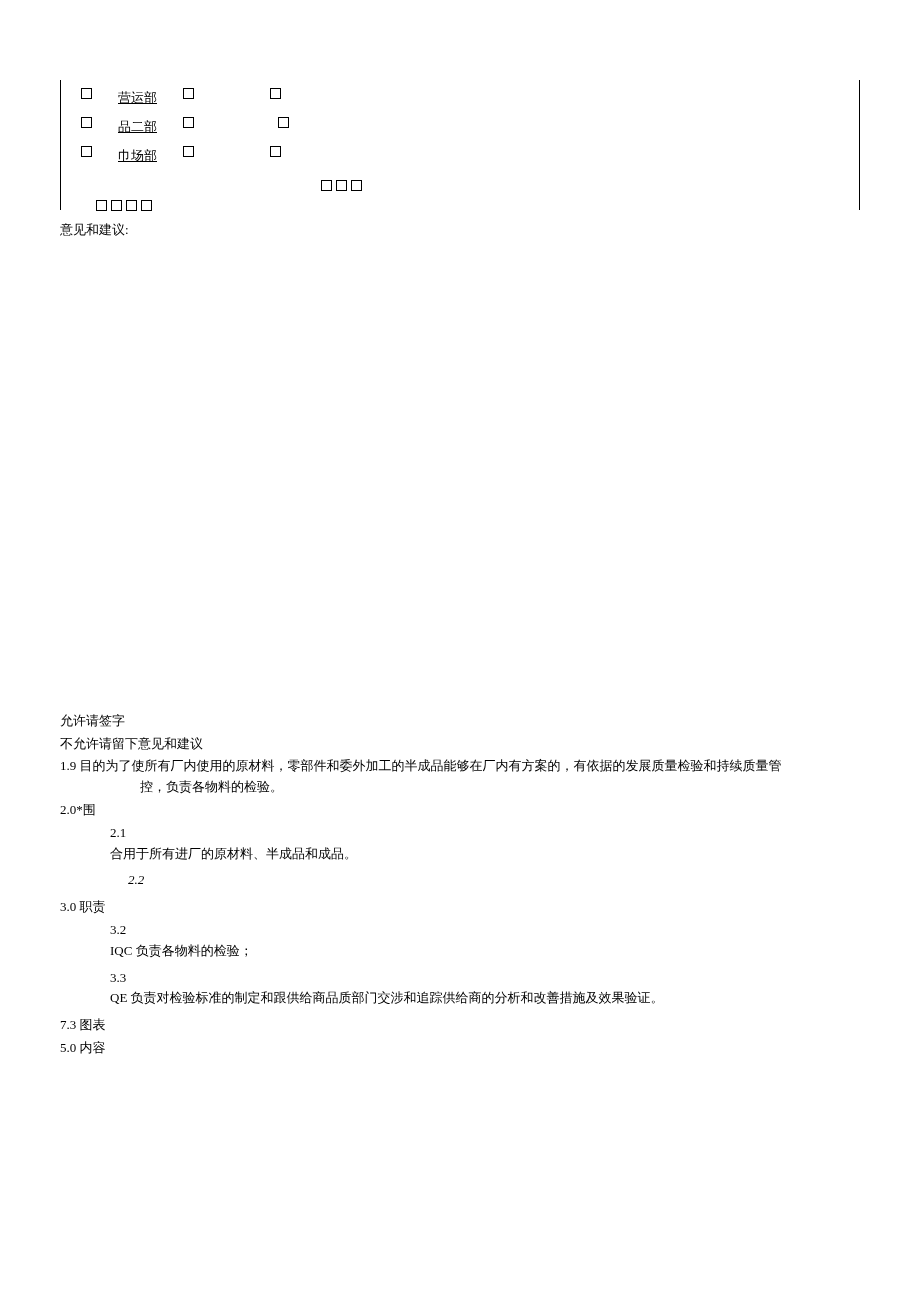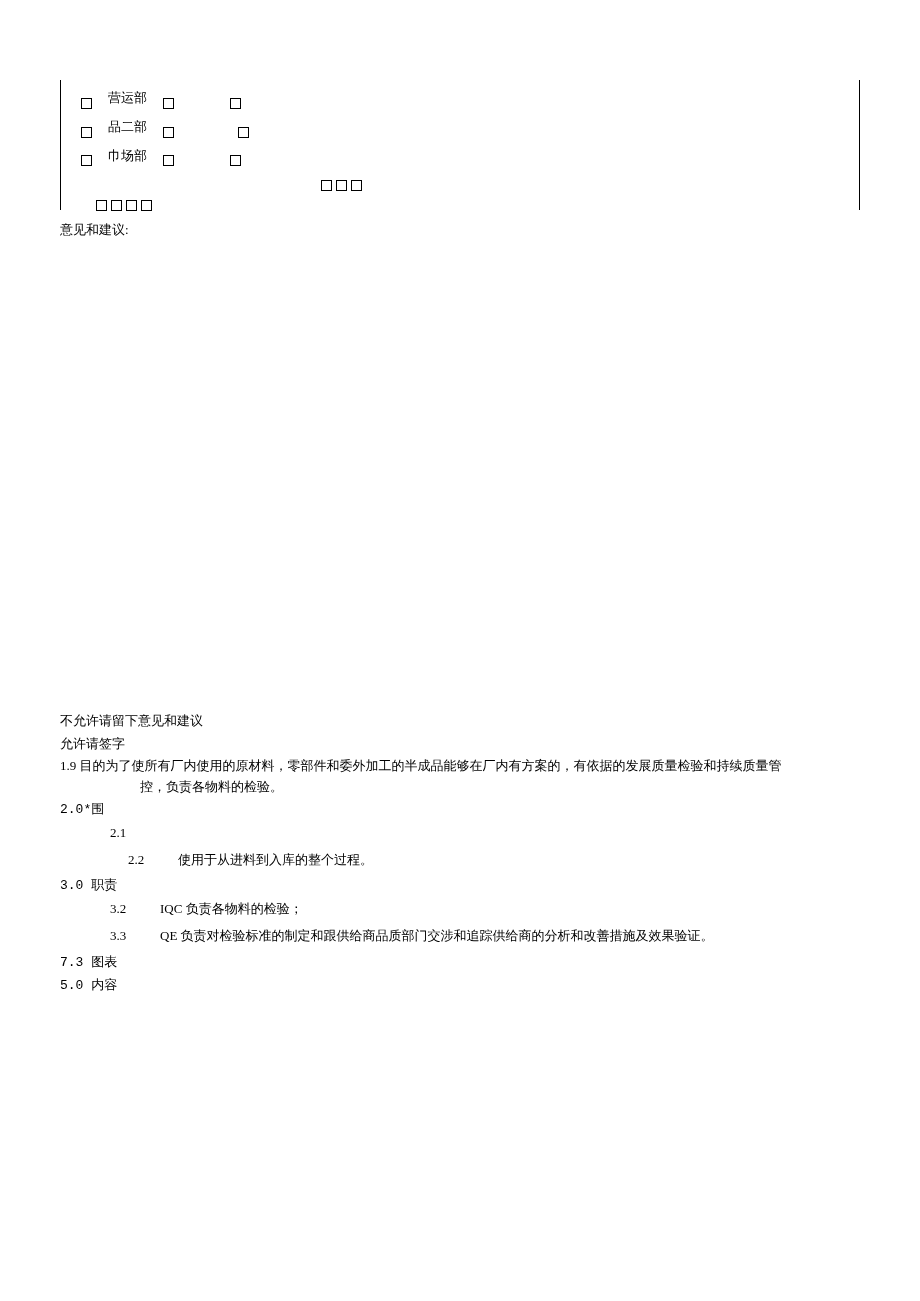--- a/index.html
+++ b/index.html
@@ -23,23 +23,24 @@
     .top-section {
       border-left: 1px solid #000;
       border-right: 1px solid #000;
       padding: 8px 20px;
       margin-bottom: 10px;
       position: relative;
       min-height: 130px;
     }
     .checkbox-row {
       display: flex;
-      align-items: flex-end;
+      align-items: flex-start;
       margin-bottom: 8px;
-      gap: 14px;
+      gap: 24px;
+      text-decoration: underline;
     }
     .checkbox-box {
       display: inline-block;
       width: 11px;
       height: 11px;
       border: 1px solid #000;
       vertical-align: middle;
     }
     .checkbox-label {
       margin: 0 2px;
@@ -66,40 +67,41 @@
     .content-line {
       margin-bottom: 2px;
     }
     .numbered-item {
       margin-bottom: 2px;
     }
     .sub-item {
       display: flex;
       margin-bottom: 6px;
       padding-left: 50px;
+      flex-direction: column;
     }
     .sub-item-2 {
       display: flex;
       margin-bottom: 6px;
       padding-left: 68px;
+      font-style: italic;
     }
     .sub-num {
       width: 50px;
       flex-shrink: 0;
     }
     .sub-text {
       flex: 1;
     }
     .indent-text {
       padding-left: 80px;
     }
     .section-heading {
       margin-top: 2px;
       margin-bottom: 2px;
-      font-family: Liberation Mono, monospace;
     }
   </style>
 </head>
 <body>
 
 <div class="page">
 
   <div class="top-section">
     <div class="checkbox-row">
       <span class="checkbox-box"></span>
@@ -133,35 +135,35 @@
       <span class="checkbox-box"></span>
       <span class="checkbox-box"></span>
     </div>
   </div>
 
   <div class="feedback-section">
     <div>意见和建议:</div>
   </div>
 
   <div class="content-section">
+    <div class="content-line">允许请签字</div>
     <div class="content-line">不允许请留下意见和建议</div>
-    <div class="content-line">允许请签字</div>
 
     <div class="numbered-item">
       <div>1.9 目的为了使所有厂内使用的原材料，零部件和委外加工的半成品能够在厂内有方案的，有依据的发展质量检验和持续质量管</div>
       <div class="indent-text">控，负责各物料的检验。</div>
     </div>
 
     <div class="section-heading">2.0*围</div>
     <div class="sub-item">
       <span class="sub-num">2.1</span>
+      <span class="sub-text">合用于所有进厂的原材料、半成品和成品。</span>
     </div>
     <div class="sub-item-2">
       <span class="sub-num">2.2</span>
-      <span class="sub-text">使用于从进料到入库的整个过程。</span>
     </div>
 
     <div class="section-heading">3.0 职责</div>
     <div class="sub-item">
       <span class="sub-num">3.2</span>
       <span class="sub-text">IQC 负责各物料的检验；</span>
     </div>
     <div class="sub-item">
       <span class="sub-num">3.3</span>
       <span class="sub-text">QE 负责对检验标准的制定和跟供给商品质部门交涉和追踪供给商的分析和改善措施及效果验证。</span>

